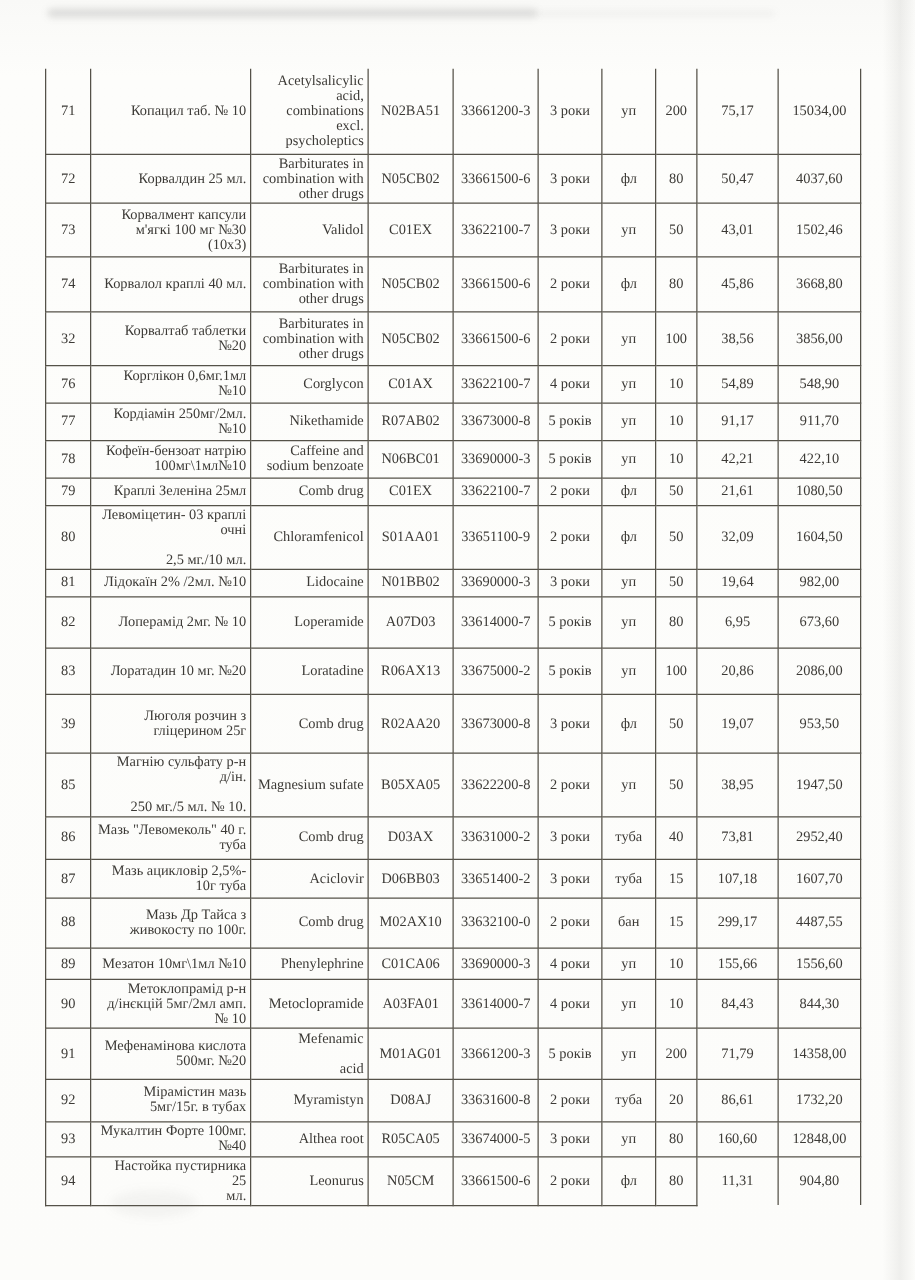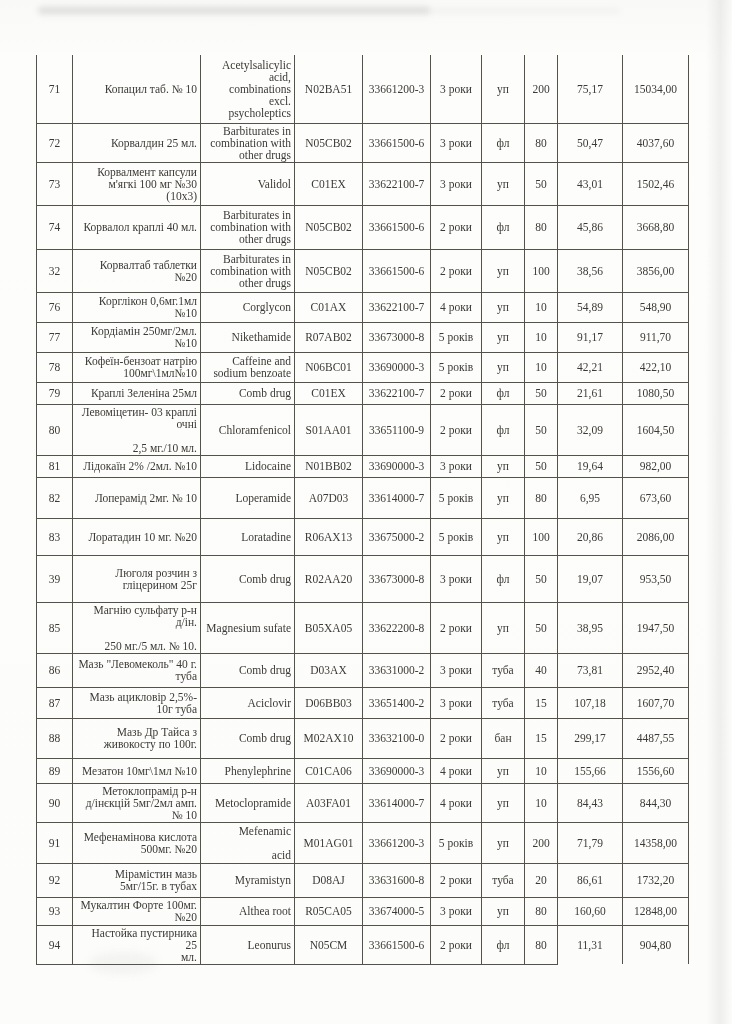--- a/index.html
+++ b/index.html
@@ -395,21 +395,21 @@
           <td class="col-cpv">33631600-8</td>
           <td class="col-term">2 роки</td>
           <td class="col-unit">туба</td>
           <td class="col-qty">20</td>
           <td class="col-price">86,61</td>
           <td class="col-total">1732,20</td>
         </tr>
         <tr style="height: 28px;">
           <td class="col-num">93</td>
           <td class="col-name">Мукалтин Форте 100мг.
-№20</td>
+№40</td>
           <td class="col-inn">Althea root</td>
           <td class="col-atc">R05CA05</td>
           <td class="col-cpv">33674000-5</td>
           <td class="col-term">3 роки</td>
           <td class="col-unit">уп</td>
           <td class="col-qty">80</td>
           <td class="col-price">160,60</td>
           <td class="col-total">12848,00</td>
         </tr>
         <tr class="last-row" style="height: 28px;">

